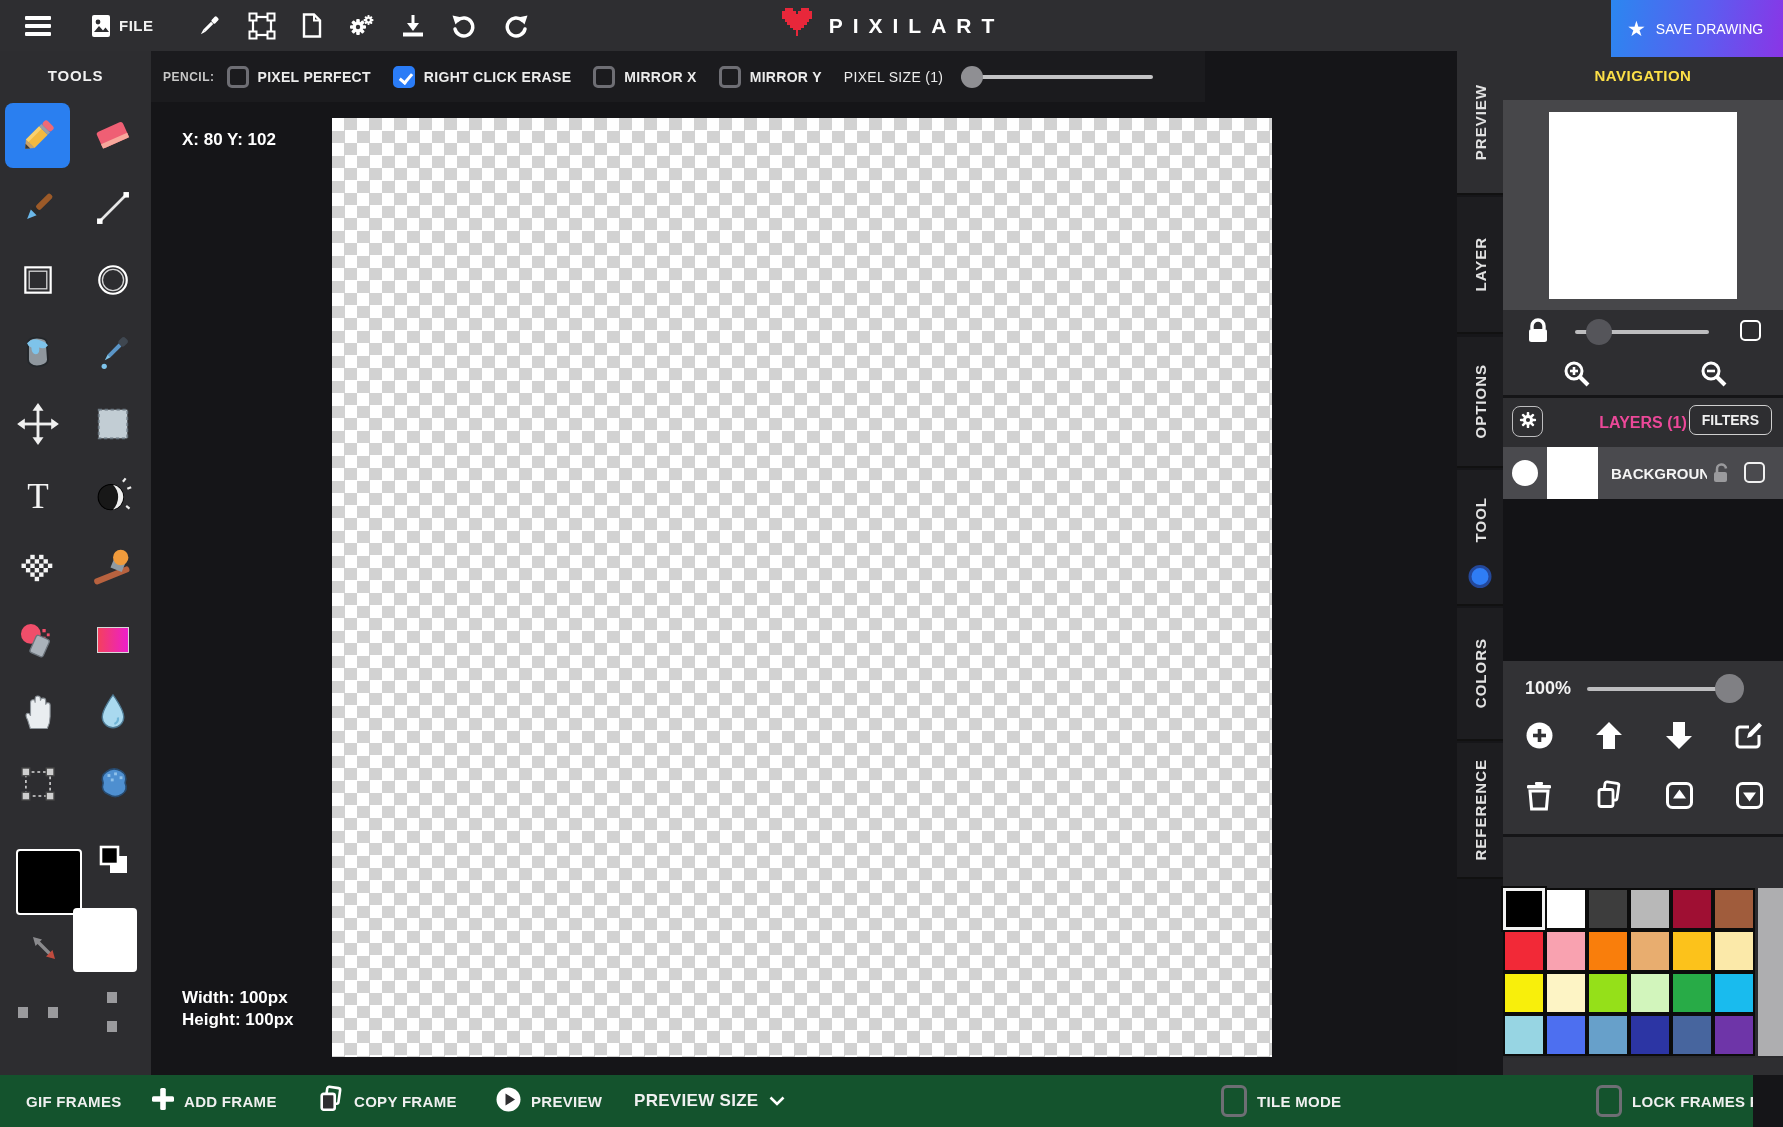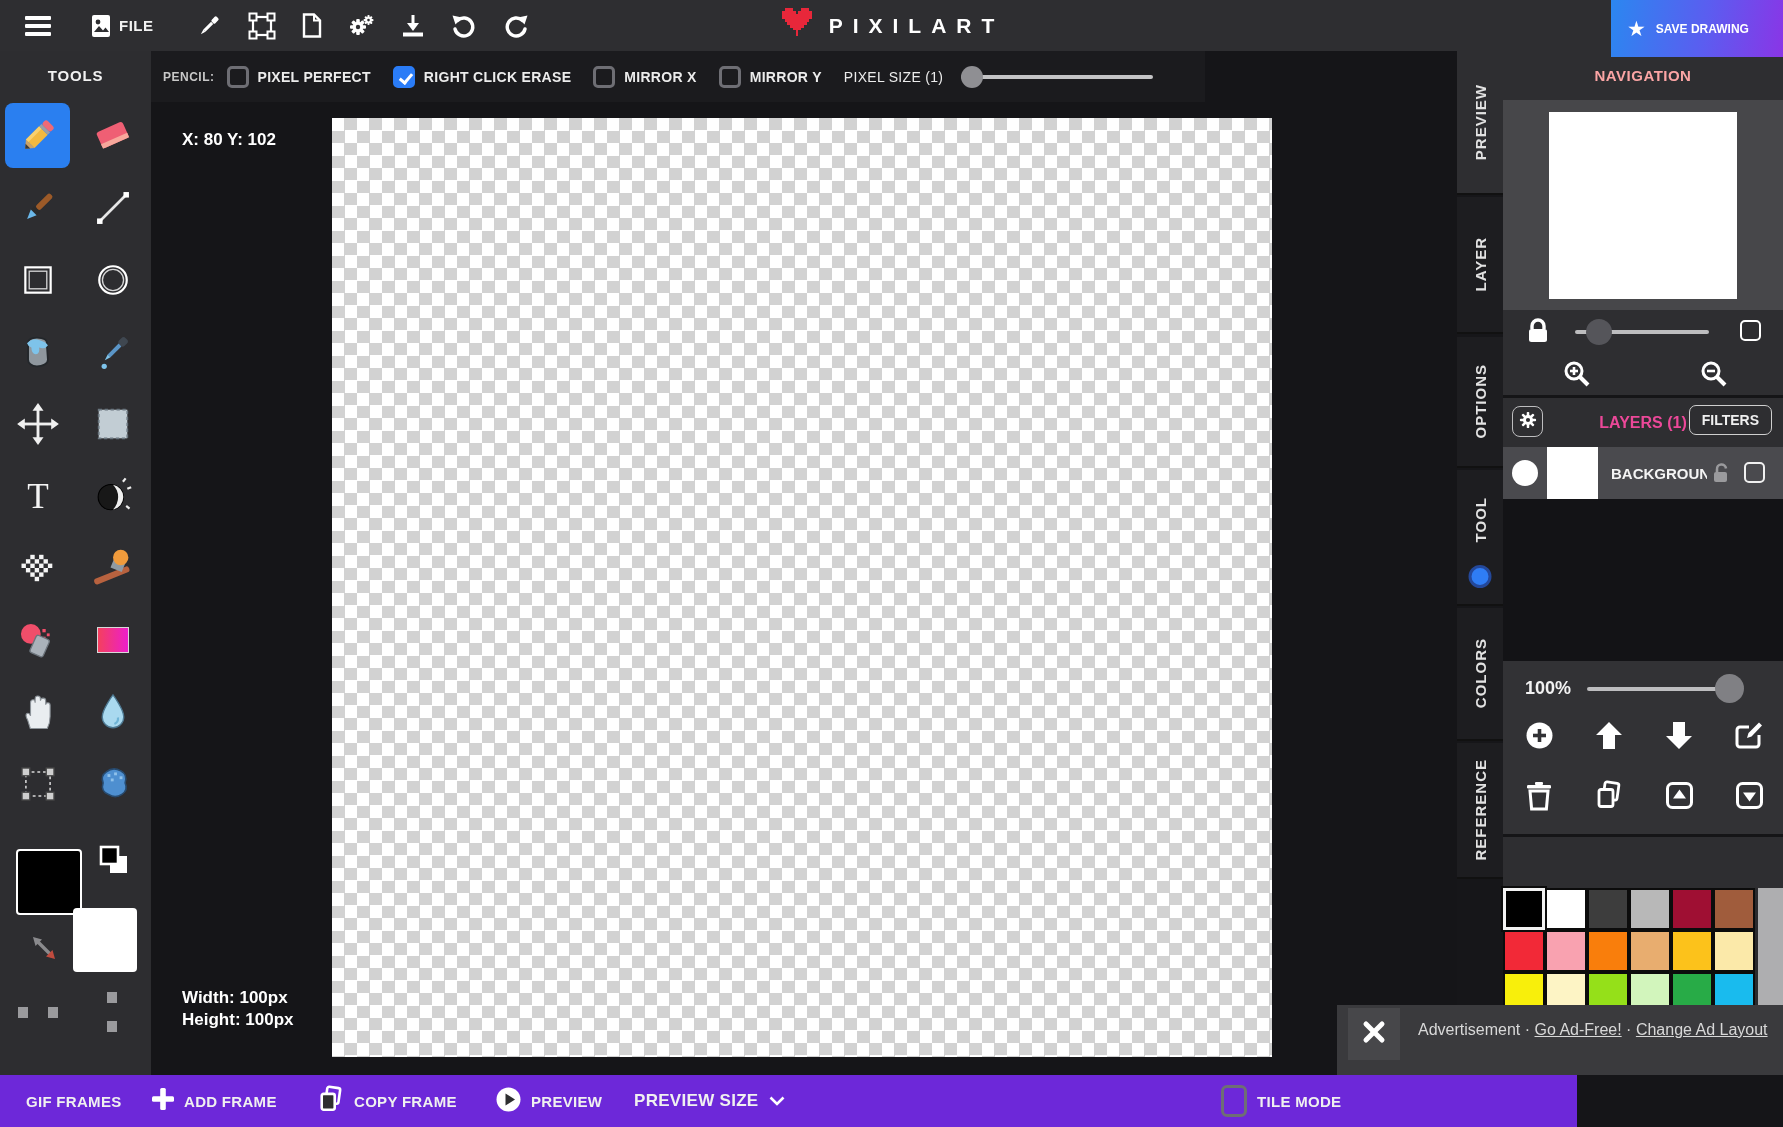--- a/index.html
+++ b/index.html
@@ -12,21 +12,21 @@
   .topbar { left:0; top:0; width:1783px; height:51px; background:#2e2e31; }
   .topbar-left { display:flex; align-items:center; height:51px; padding-left:12px; }
   .tb-item { display:flex; align-items:center; justify-content:center; height:51px; padding:0 13px; cursor:pointer; }
   .tb-item svg { display:block; }
   .file-label { color:#f2f2f2; font-size:15px; font-weight:700; letter-spacing:.5px; margin-left:8px; }
   .logo { left:0; right:0; top:0; height:51px; display:flex; align-items:center; justify-content:center; gap:14px; pointer-events:none; }
   .logo-text { color:#fff; font-size:21px; font-weight:700; letter-spacing:10px; }
   .save-btn { right:0; top:0; width:172px; height:57px; background:linear-gradient(100deg,#2b87f0 0%,#5b5df0 55%,#8a35e6 100%);
               display:flex; align-items:center; gap:10px; padding-left:16px; overflow:hidden; cursor:pointer; z-index:30; }
   .save-star { color:#fff; font-size:21px; }
-  .save-label { color:#fff; font-size:12px; font-weight:700; white-space:nowrap; }
+  .save-label { color:#fff; font-size:14px; font-weight:400; white-space:nowrap; }
 
   
   .optionsbar { left:151px; top:51px; width:1054px; height:51px; background:#1b1b1e; display:flex; align-items:center; padding-left:12px; }
   .opt-prefix { color:#c8c8c8; font-size:12px; font-weight:700; letter-spacing:.5px; margin-right:12px; }
   .opt-group { display:flex; align-items:center; margin-right:22px; cursor:pointer; }
   .cb { width:22px; height:22px; border:3px solid #6e6e74; border-radius:5px; background:transparent; position:relative; flex:0 0 auto; }
   .cb.on { background:#2a7cf7; border-color:#2a7cf7; }
   .cb.on::after { content:""; position:absolute; left:6px; top:2px; width:5px; height:10px;
                   border:solid #fff; border-width:0 3px 3px 0; transform:rotate(40deg); }
   .opt-label { color:#ececec; font-size:14px; font-weight:700; margin-left:9px; white-space:nowrap; letter-spacing:.3px; }
@@ -62,21 +62,21 @@
   
   .tabstrip { left:1457px; top:51px; width:46px; height:1024px; background:#161619; }
   .vtab { position:absolute; left:0; width:46px; display:flex; align-items:center; justify-content:center; cursor:pointer; background:#1d1d20; border-bottom:2px solid #111; }
   .vtab.active { background:#2e2e31; }
   .vtab span { writing-mode:vertical-rl; transform:rotate(180deg); color:#e2e2e2; font-size:15px; font-weight:600; letter-spacing:1px; }
   .vtab .tab-dot { position:absolute; left:50%; transform:translateX(-50%); bottom:16px; width:23px; height:23px; border-radius:50%; background:#2f7df5; border:3px solid #24489a; }
 
   
   .rightpanel { left:1503px; top:51px; width:280px; height:1024px; background:#2e2e31; }
   .nav-header { position:absolute; left:0; top:0; width:280px; height:49px; display:flex; align-items:center; justify-content:center;
-                color:#fca5a5; font-size:15px; font-weight:700; letter-spacing:.5px; }
+                color:#fde047; font-size:15px; font-weight:700; letter-spacing:.5px; }
   .preview-box { position:absolute; left:0; top:49px; width:280px; height:210px; background:#47474a; display:flex; align-items:center; justify-content:center; }
   .preview-white { width:188px; height:187px; background:#fff; }
   .nav-controls { position:absolute; left:0; top:259px; width:280px; height:44px; }
   .nav-slider-track { position:absolute; left:72px; top:20px; width:134px; height:4px; background:#bdbdbf; border-radius:2px; }
   .nav-slider-knob { position:absolute; left:83px; top:9px; width:26px; height:26px; border-radius:50%; background:#55555a; cursor:pointer; }
   .sq-btn { position:absolute; width:21px; height:21px; border:2.5px solid #fff; border-radius:5px; cursor:pointer; }
   .nav-zoom { position:absolute; left:0; top:303px; width:280px; height:44px; }
   .divider { position:absolute; left:0; width:280px; height:3px; background:#151517; }
   .layers-header { position:absolute; left:0; top:347px; width:280px; height:49px; display:flex; align-items:center; }
   .gear-btn { position:absolute; left:9px; top:8px; width:31px; height:31px; border:1.5px solid #bdbdbf; border-radius:8px; display:flex; align-items:center; justify-content:center; cursor:pointer; }
@@ -100,21 +100,21 @@
   .swatch.selected { border:3px solid #f2f2f2; outline:2px solid #0c0c0c; }
   .pal-scroll { position:absolute; right:0; top:0; width:25px; height:168px; background:#aeaeb0; cursor:pointer; }
 
   
   .adbar { left:1337px; top:1005px; width:446px; height:70px; background:#3a3a3d; z-index:25; display:flex; align-items:flex-start; overflow:hidden; }
   .ad-close { width:52px; height:52px; margin:3px 0 0 11px; background:#47474a; display:flex; align-items:center; justify-content:center; cursor:pointer; flex:0 0 auto; }
   .ad-text { margin:16px 0 0 18px; font-size:16px; color:#d8d8d8; white-space:nowrap; }
   .ad-text a { color:#d8d8d8; text-decoration:underline; cursor:pointer; }
 
   
-  .bottombar { left:0; top:1075px; width:1577px; height:52px; background:#6d28d9; z-index:20; }
+  .bottombar { left:0; top:1075px; width:1753px; height:52px; background:#14532d; z-index:20; }
   .bb-item { position:absolute; top:0; height:52px; display:flex; align-items:center; gap:10px; cursor:pointer; }
   .bb-label { color:#f0f0f0; font-size:15px; font-weight:700; letter-spacing:.3px; white-space:nowrap; }
   .bb-toggle .cb { width:26px; height:32px; border-radius:6px; }
 
   svg { overflow:visible; }
 </style>
 </head>
 <body>
 
 <div class="app">
@@ -719,39 +719,20 @@
           <div class="swatch" style="background: rgb(77, 111, 240);"></div>
           <div class="swatch" style="background: rgb(103, 160, 202);"></div>
           <div class="swatch" style="background: rgb(44, 53, 164);"></div>
           <div class="swatch" style="background: rgb(71, 101, 158);"></div>
           <div class="swatch" style="background: rgb(110, 53, 168);"></div>
         </div>
       <div class="pal-scroll"></div>
     </div>
   </div>
 
-  <div class="abs adbar">
-    <div class="ad-close">
-      <span>
-        <svg width="22" height="22" viewBox="0 0 22 22">
-            <g stroke="#fff" stroke-width="5" stroke-linecap="round">
-              <line x1="3" y1="3" x2="19" y2="19"></line>
-              <line x1="19" y1="3" x2="3" y2="19"></line>
-            </g>
-          </svg>
-      </span>
-    </div>
-    <div class="ad-text">
-      <span>Advertisement</span>
-      <span>·</span>
-      <a>Go Ad-Free!</a>
-      <span>·</span>
-      <a>Change Ad Layout</a>
-    </div>
-  </div>
 
   <div class="abs bottombar">
     <div class="bb-item" style="left:26px;">
       <span class="bb-label">GIF FRAMES</span>
     </div>
     <div class="bb-item" style="left:152px;">
       <span>
         <svg width="22" height="22" viewBox="0 0 22 22">
             <g fill="#fff">
               <rect x="8.2" y="0" width="5.6" height="22" rx="1.5"></rect>

